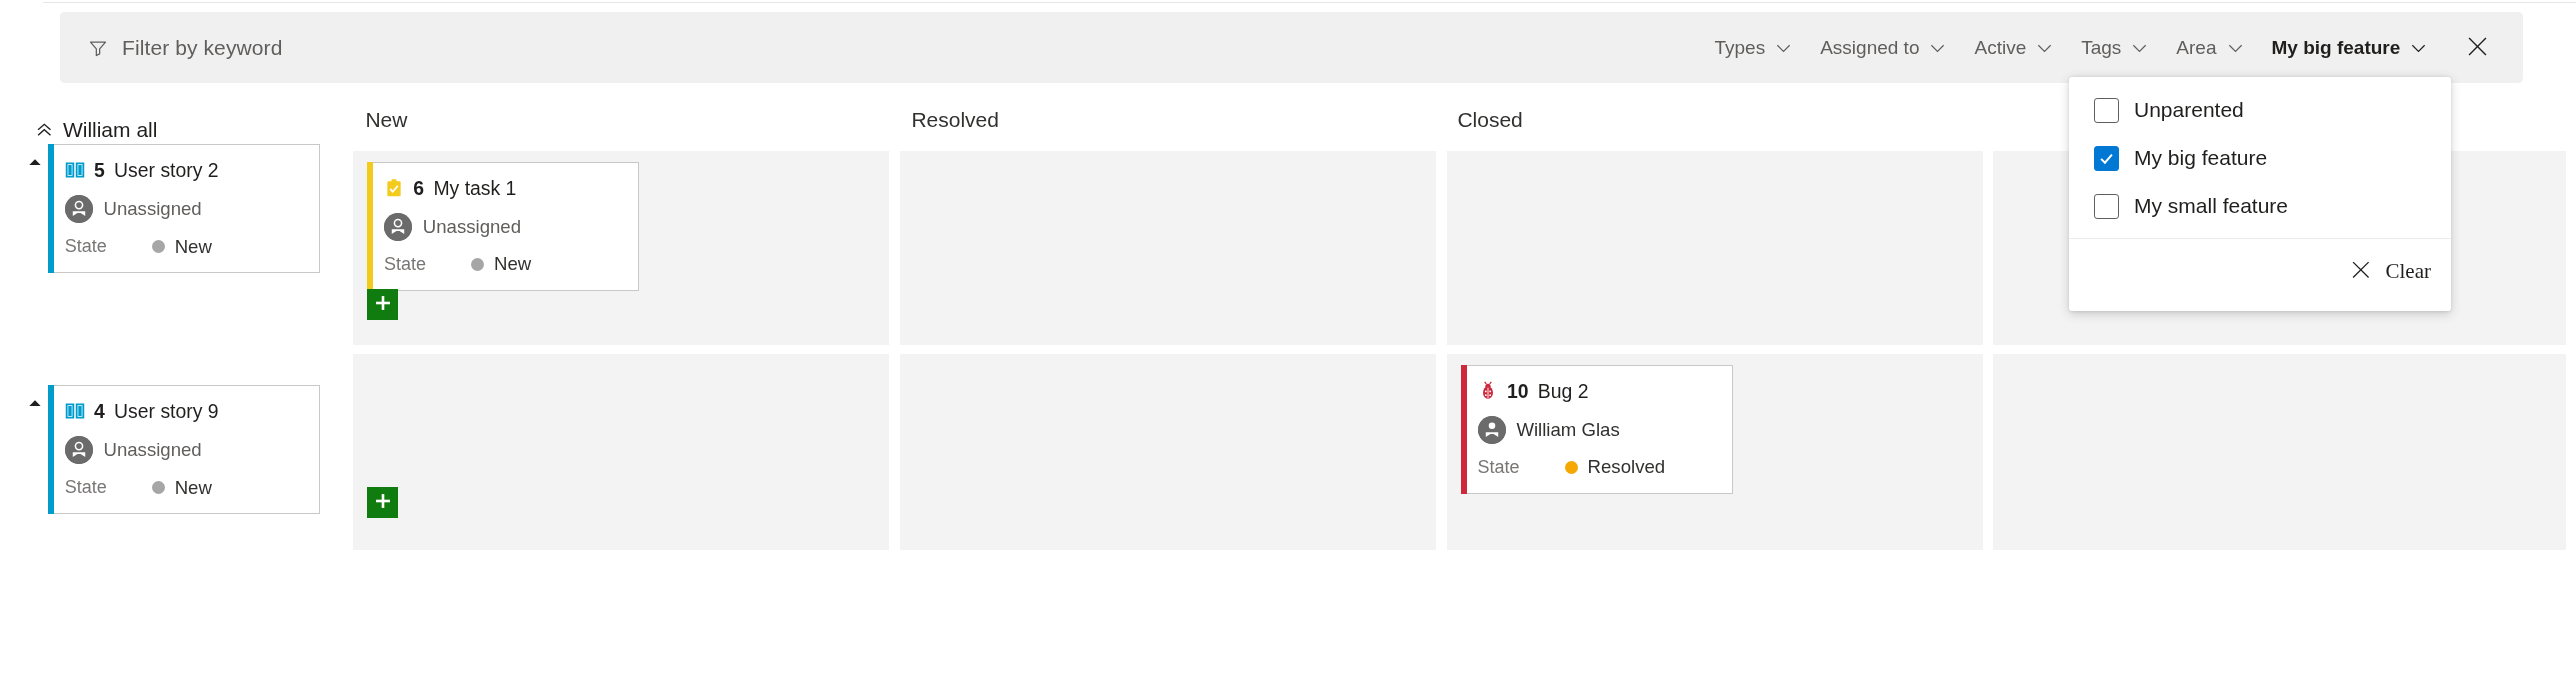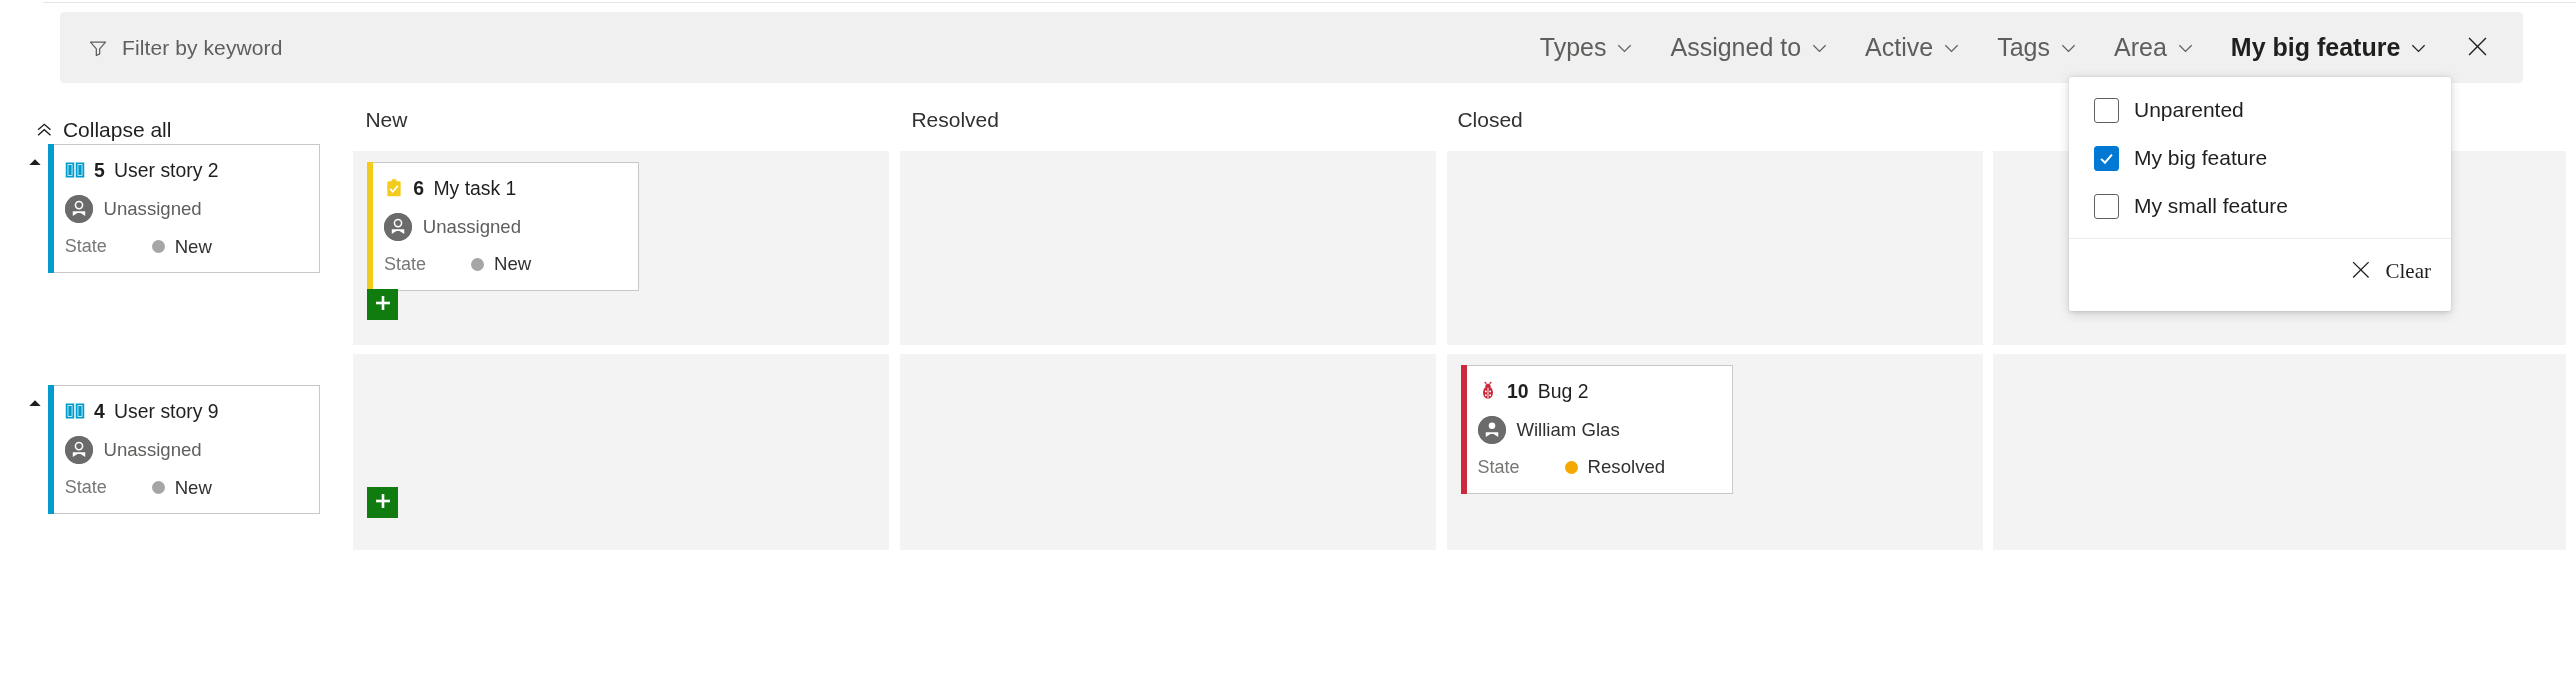--- a/index.html
+++ b/index.html
@@ -56,23 +56,22 @@
   .pill {
     display: flex;
     align-items: center;
     gap: 10px;
     padding: 0 14px;
     height: 51px;
     cursor: pointer;
     white-space: nowrap;
   }
   .pill-label {
-    font-size: 25px;
+    font-size: 19px;
     color: #605e5c;
-    margin-left: 9px;
   }
   .pill.selected .pill-label {
     color: #201f1e;
     font-weight: 700;
   }
   .chev {
     width: 17px; height: 10px;
     display: block;
   }
   .chev path { stroke: #605e5c; stroke-width: 1.6; fill: none; }
@@ -410,21 +409,21 @@
   </div>
 </div>
 
 <div class="collapse-all">
   <span>
     <svg class="collapse-chev" viewBox="0 0 24 20">
       <path d="M4 10l8-7 8 7"></path>
       <path d="M4 17l8-7 8 7"></path>
     </svg>
   </span>
-  <span class="collapse-all-text">Collapse all</span>
+  <span class="collapse-all-text">William all</span>
 </div>
 
 <div class="backlog-item" style="left:21.7px; top:144px;">
   <div class="lane-toggle">
     <span class="tri"></span>
   </div>
   <div class="card accent-blue">
     <div class="card-title-row">
       <span>
         <svg class="type-icon" viewBox="0 0 24 24">

